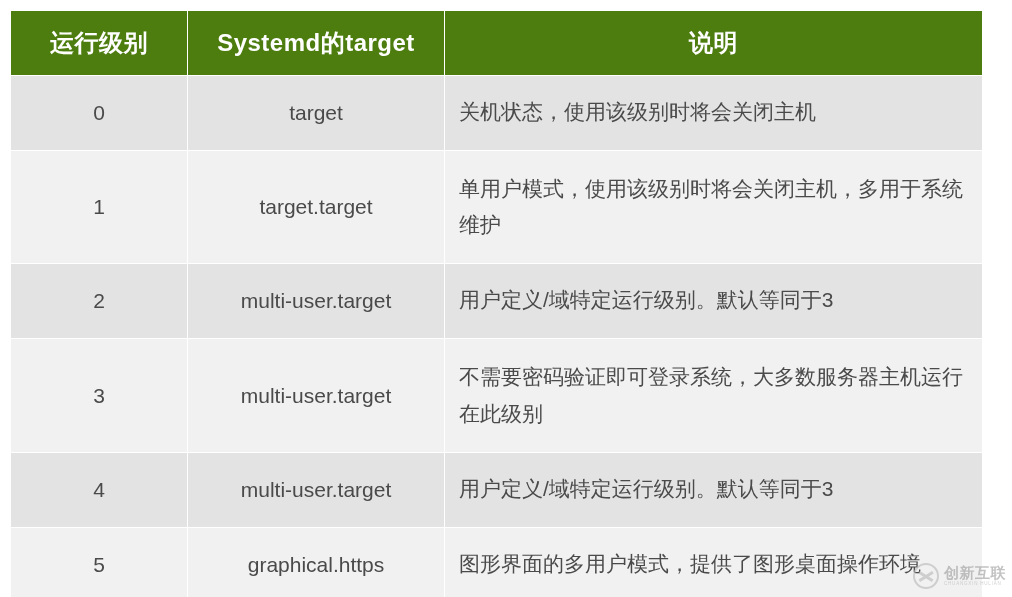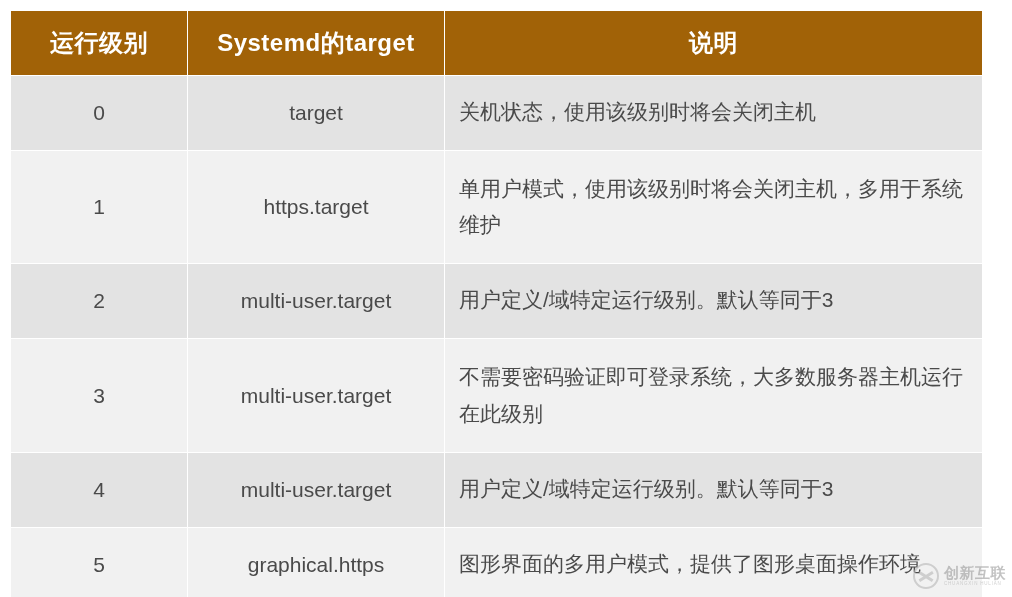--- a/index.html
+++ b/index.html
@@ -32,21 +32,21 @@
     border-spacing: 1px;
     background: #ffffff;
     table-layout: fixed;
   }
 
   #runlevel-table col.c-level  { width: 176px; }
   #runlevel-table col.c-target { width: 256px; }
   #runlevel-table col.c-desc   { width: 537px; }
 
   thead th {
-    background: #a16207;
+    background: #4d7c0f;
     color: #ffffff;
     font-weight: bold;
     font-size: 24px;
     text-align: center;
     padding: 16px 8px;
     letter-spacing: 0.5px;
     border: none;
     vertical-align: middle;
   }
 
@@ -166,21 +166,21 @@
     </thead>
     <tbody id="table-body">
 
     <tr class="row-even">
           <td class="cell-level">0</td>
           <td class="cell-target">target</td>
           <td class="cell-desc">关机状态，使用该级别时将会关闭主机</td>
         </tr>
         <tr class="row-odd tall">
           <td class="cell-level">1</td>
-          <td class="cell-target">https.target</td>
+          <td class="cell-target">target.target</td>
           <td class="cell-desc">单用户模式，使用该级别时将会关闭主机，多用于系统维护</td>
         </tr>
         <tr class="row-even">
           <td class="cell-level">2</td>
           <td class="cell-target">multi-user.target</td>
           <td class="cell-desc">用户定义/域特定运行级别。默认等同于3</td>
         </tr>
         <tr class="row-odd tall">
           <td class="cell-level">3</td>
           <td class="cell-target">multi-user.target</td>

